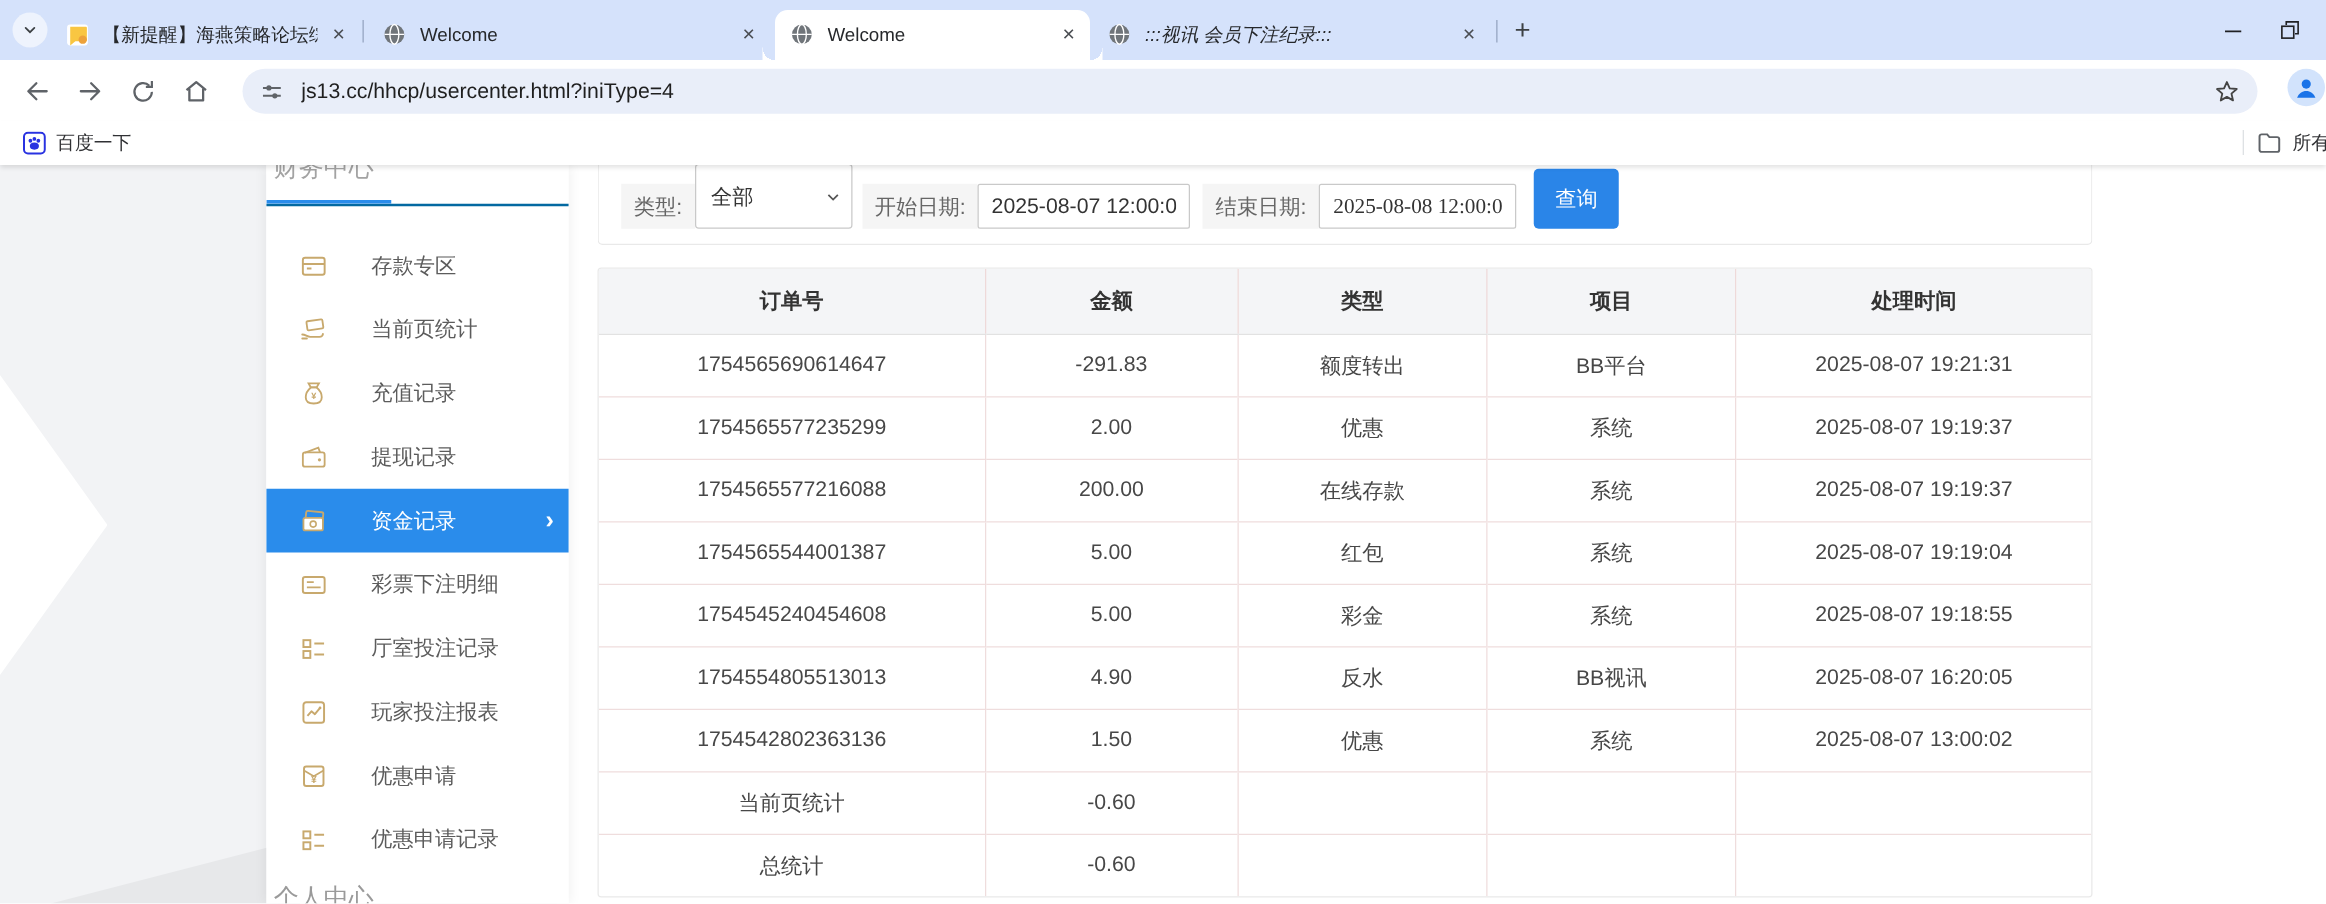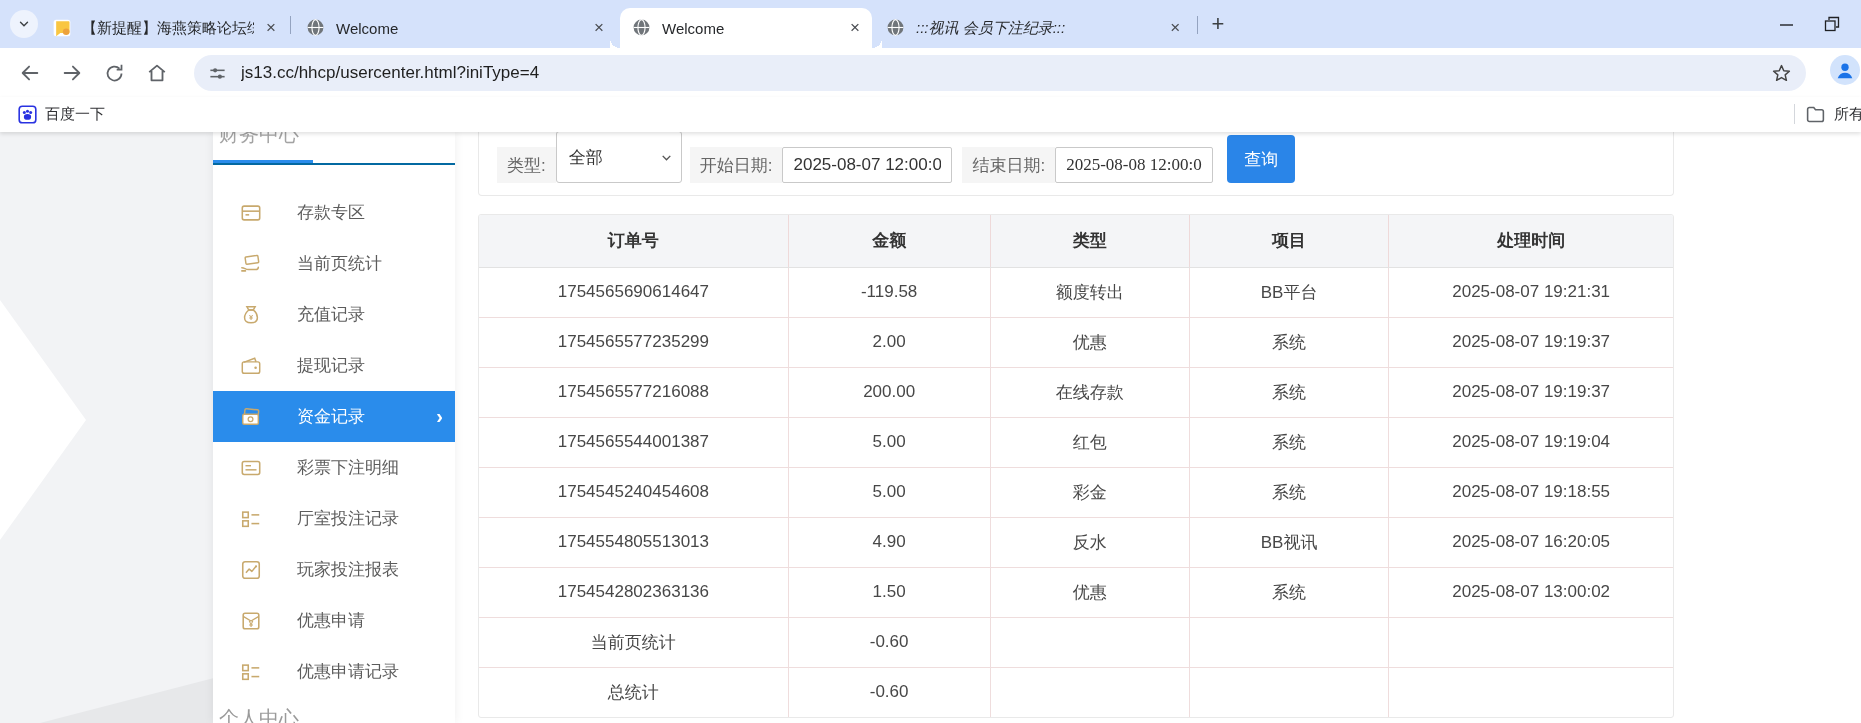--- a/index.html
+++ b/index.html
@@ -391,21 +391,21 @@
               <th>订单号</th>
               <th>金额</th>
               <th>类型</th>
               <th>项目</th>
               <th>处理时间</th>
             </tr>
           </thead>
         <tbody>
             <tr>
               <td>1754565690614647</td>
-              <td>-119.58</td>
+              <td>-291.83</td>
               <td>额度转出</td>
               <td>BB平台</td>
               <td>2025-08-07 19:21:31</td>
             </tr>
             <tr>
               <td>1754565577235299</td>
               <td>2.00</td>
               <td>优惠</td>
               <td>系统</td>
               <td>2025-08-07 19:19:37</td>

